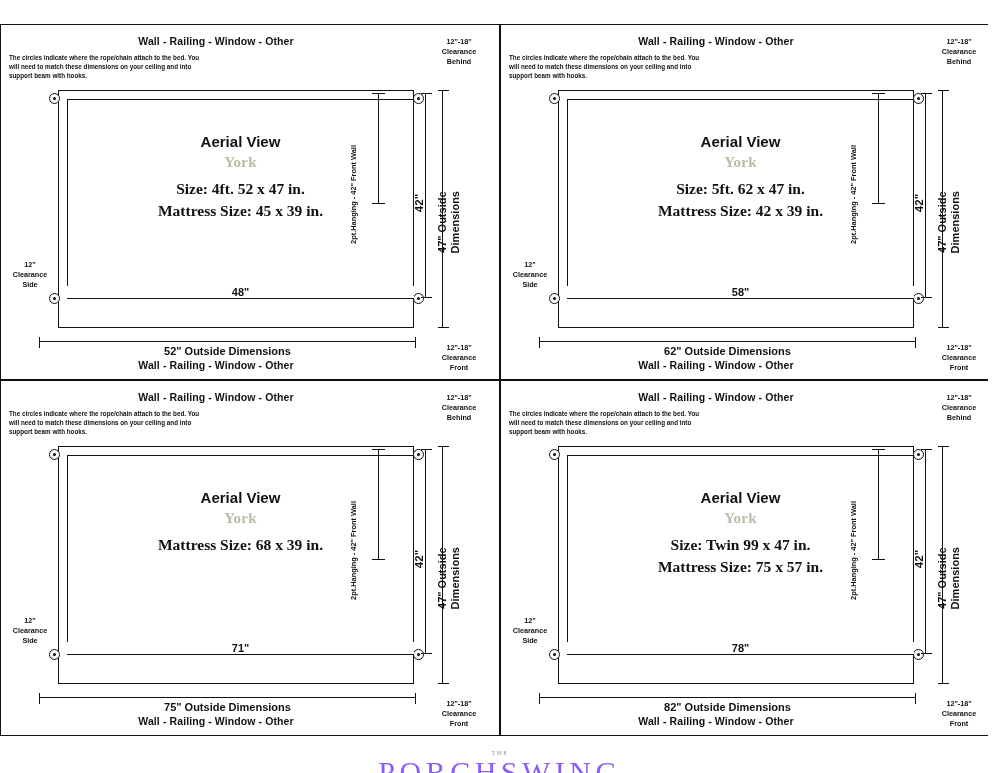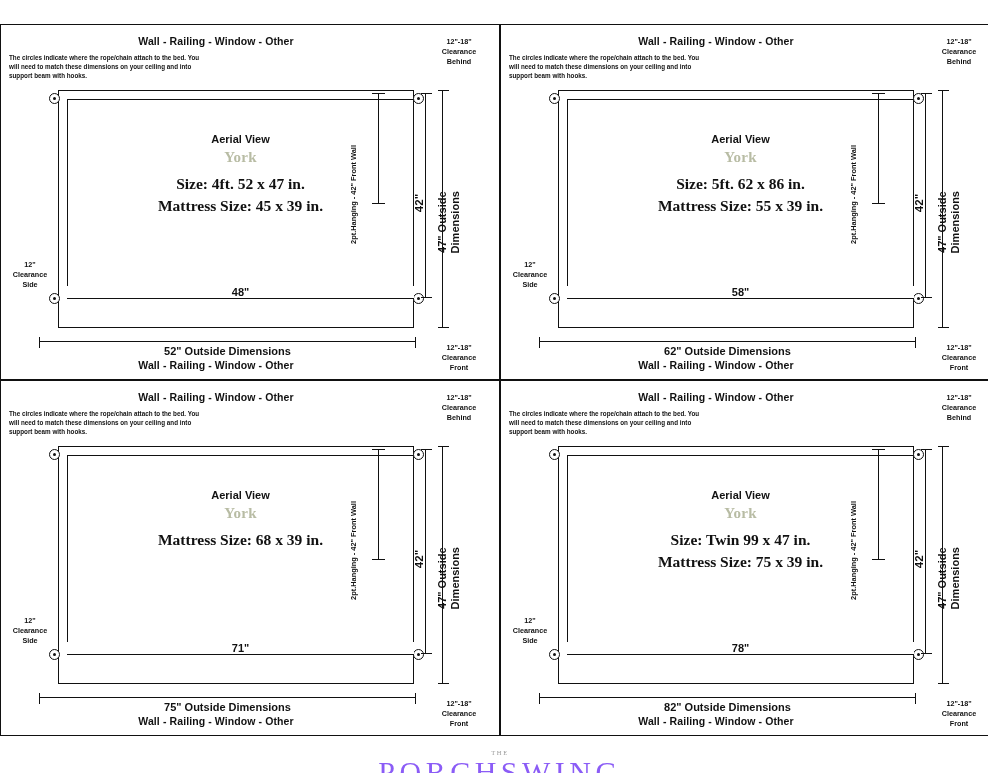--- a/index.html
+++ b/index.html
@@ -113,21 +113,21 @@
   
   .center-text {
     position: absolute;
     left: 66px;
     top: 108px;
     width: 347px;
     text-align: center;
     color: #111;
   }
   .center-text .aerial {
-    font-size: 11px;
+    font-size: 15px;
     font-weight: bold;
     margin-bottom: 4px;
   }
   .center-text .model {
     font-size: 15px;
     font-weight: bold;
     color: #b8bca4;
     margin-bottom: 7px;
     letter-spacing: 0.2px;
     font-family: Liberation Serif, serif;
@@ -399,22 +399,22 @@
         <div class="inner-frame"></div>
 
         <div class="hang tl"></div>
         <div class="hang tr"></div>
         <div class="hang bl"></div>
         <div class="hang br"></div>
 
         <div class="center-text">
           <div class="aerial">Aerial View</div>
           <div class="model">York</div>
-          <div class="size">Size: 5ft. 62 x 86 in.</div>
-          <div class="mattress">Mattress Size: 55 x 39 in.</div>
+          <div class="size">Size: 5ft. 62 x 47 in.</div>
+          <div class="mattress">Mattress Size: 42 x 39 in.</div>
         </div>
 
         <div class="vlabel hanging-label">2pt.Hanging - 42" Front Wall</div>
 
         <div class="tick-h t2"></div>
         <div class="tick-v"></div>
         <div class="tick-h t1"></div>
 
         <div class="vdim-42"></div>
         <div class="vlabel h42">42"</div>
@@ -489,21 +489,21 @@
 
         <div class="hang tl"></div>
         <div class="hang tr"></div>
         <div class="hang bl"></div>
         <div class="hang br"></div>
 
         <div class="center-text">
           <div class="aerial">Aerial View</div>
           <div class="model">York</div>
           <div class="size">Size: Twin 99 x 47 in.</div>
-          <div class="mattress">Mattress Size: 75 x 39 in.</div>
+          <div class="mattress">Mattress Size: 75 x 57 in.</div>
         </div>
 
         <div class="vlabel hanging-label">2pt.Hanging - 42" Front Wall</div>
 
         <div class="tick-h t2"></div>
         <div class="tick-v"></div>
         <div class="tick-h t1"></div>
 
         <div class="vdim-42"></div>
         <div class="vlabel h42">42"</div>

